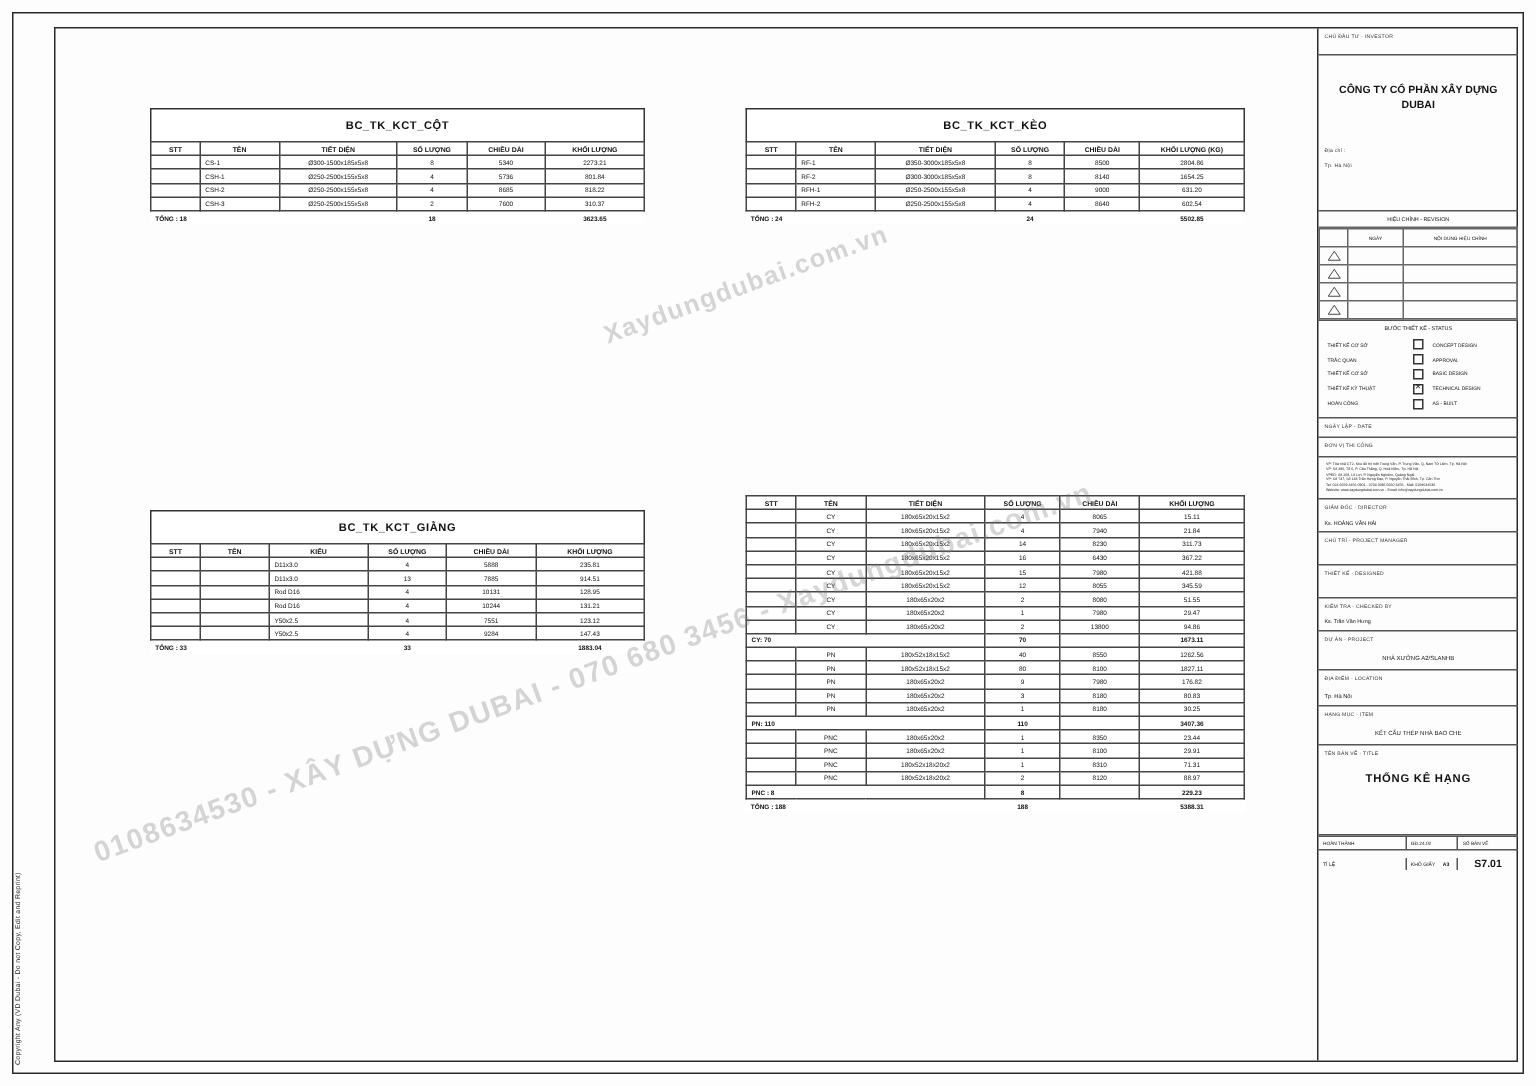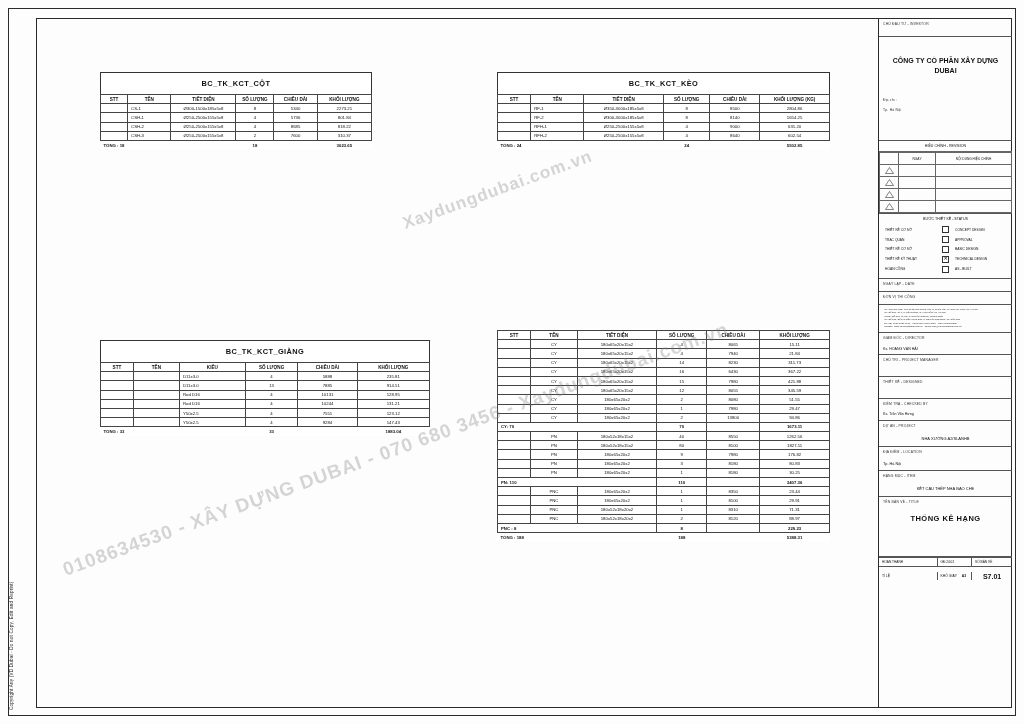--- a/index.html
+++ b/index.html
@@ -110,21 +110,21 @@
 </style>
 </head>
 <body>
 
 <div class="sheet">
   <div class="outer-border"></div>
   <div class="inner-border"></div>
 
   <div class="copyright">Copyright Any (VD Dubai - Do not Copy, Edit and Reprint)</div>
 
-  <div class="tbl-block" style="left:100px;top:72px;width:272px;">
+  <div class="tbl-block" style="left:100px;top:72px;width:330px;">
     <div class="tbl-title">BC_TK_KCT_CỘT</div>
     <table class="bq">
       <thead>
           <tr>
         <th style="width:10%">STT</th>
         <th style="width:16%">TÊN</th>
         <th style="width:24%">TIẾT DIỆN</th>
         <th style="width:14%">SỐ LƯỢNG</th>
         <th style="width:16%">CHIỀU DÀI</th>
         <th style="width:20%">KHỐI LƯỢNG</th>

